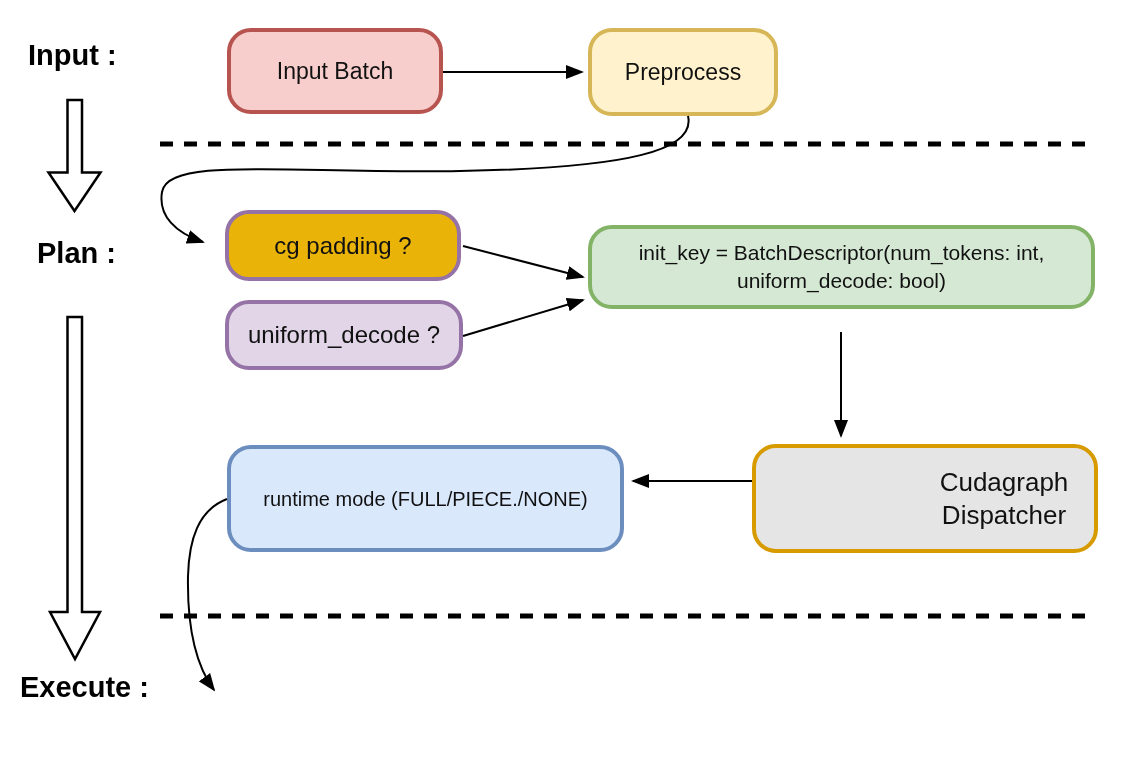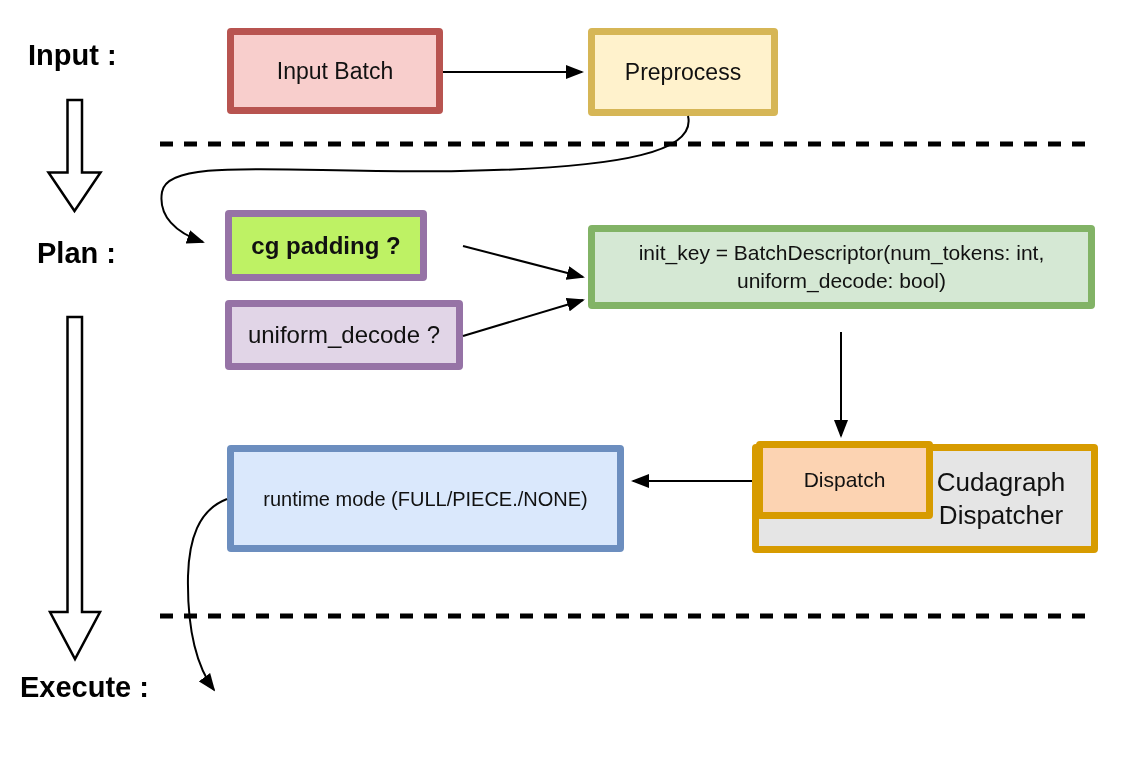--- a/index.html
+++ b/index.html
@@ -14,33 +14,33 @@
   .stage-label{
     position:absolute;
     font-weight:bold;
     font-size:29px;
     color:#000;
     white-space:nowrap;
   }
   .node{
     position:absolute;
     box-sizing:border-box;
-    border:7px solid #d946ef;
-    border-radius:4px;
+    border:4px solid #d946ef;
+    border-radius:24px;
     display:flex;
     flex-direction:column;
     align-items:center;
     justify-content:center;
     text-align:center;
     line-height:1.25;
     white-space:nowrap;
   }
   .node-input-batch{left:227px;top:28px;width:216px;height:86px;background:#f8cecc;border-color:#b85450;font-size:23px;}
   .node-preprocess{left:588px;top:28px;width:190px;height:88px;background:#fff2cc;border-color:#d6b656;font-size:23px;}
-  .node-cg-padding{left:225px;top:210px;width:202px;height:71px;background:#bef264;border-color:#9673a6;font-size:24px;font-weight:bold;}
+  .node-cg-padding{left:225px;top:210px;width:236px;height:71px;background:#eab308;border-color:#9673a6;font-size:24px;}
   .node-uniform-decode{left:225px;top:300px;width:238px;height:70px;background:#e1d5e7;border-color:#9673a6;font-size:24px;}
   .node-init-key{left:588px;top:225px;width:507px;height:84px;background:#d5e8d4;border-color:#82b366;font-size:21px;line-height:28px;}
   .node-cudagraph{left:752px;top:444px;width:346px;height:109px;background:#e5e5e5;border-color:#d79b00;}
   .cudagraph-label{
     position:absolute;right:4px;top:0;bottom:0;width:172px;
     display:flex;flex-direction:column;align-items:center;justify-content:center;
     font-size:26px;line-height:33px;
   }
   .node-dispatch{left:756px;top:441px;width:177px;height:78px;background:#fcd3b2;border-color:#d79b00;font-size:21px;}
   .node-runtime-mode{left:227px;top:445px;width:397px;height:107px;background:#dae8fc;border-color:#6c8ebf;font-size:20px;line-height:26px;}
@@ -89,23 +89,20 @@
     <div>uniform_decode: bool)</div>
   </div>
 
   <div class="node node-cudagraph">
     <div class="cudagraph-label">
       <div>Cudagraph</div>
       <div>Dispatcher</div>
     </div>
   </div>
 
-  <div class="node node-dispatch">
-    <div>Dispatch</div>
-  </div>
 
   <div class="node node-runtime-mode">
     <div>runtime mode (FULL/PIECE./NONE)</div>
   </div>
 
 
   <svg id="wire-overlay" viewBox="0 0 1142 770">
     <defs>
       <marker id="arrowhead" markerUnits="userSpaceOnUse" markerWidth="18" markerHeight="14" refX="16" refY="7" orient="auto">
         <path d="M0,0 L18,7 L0,14 Z" fill="#000"></path>

